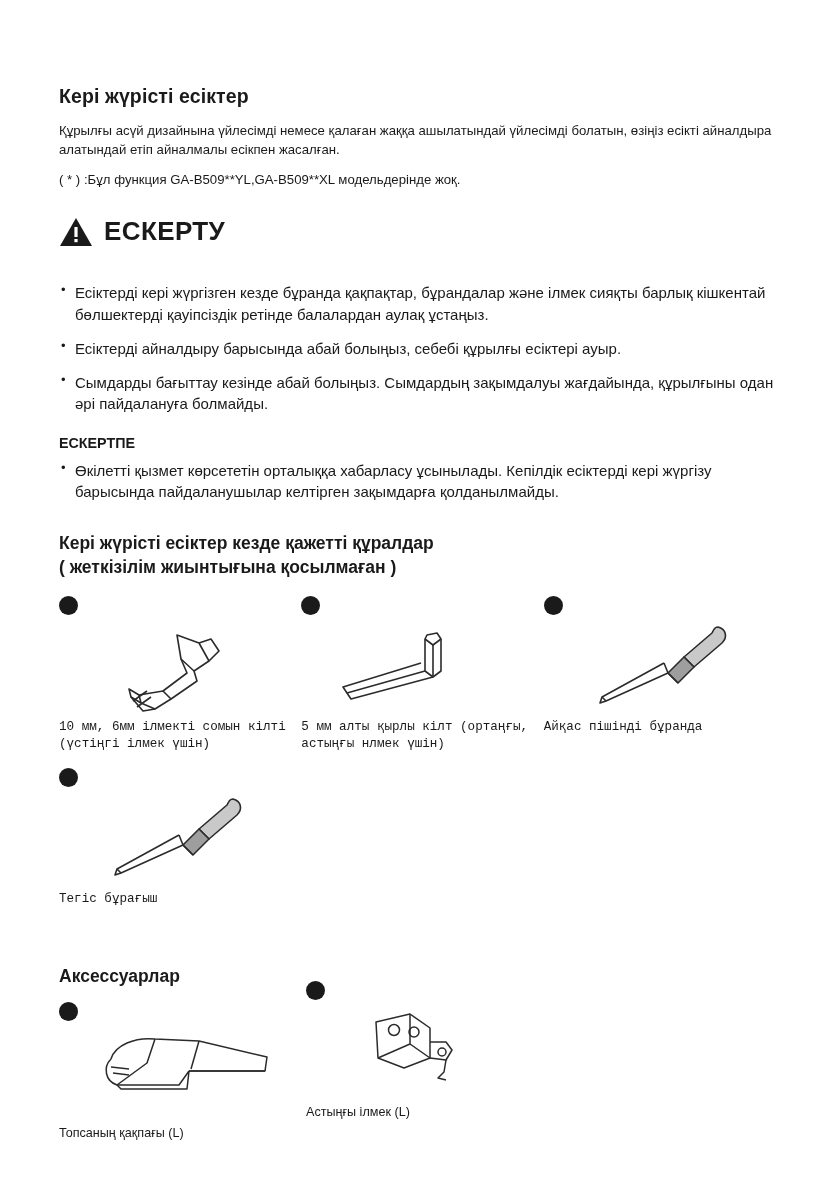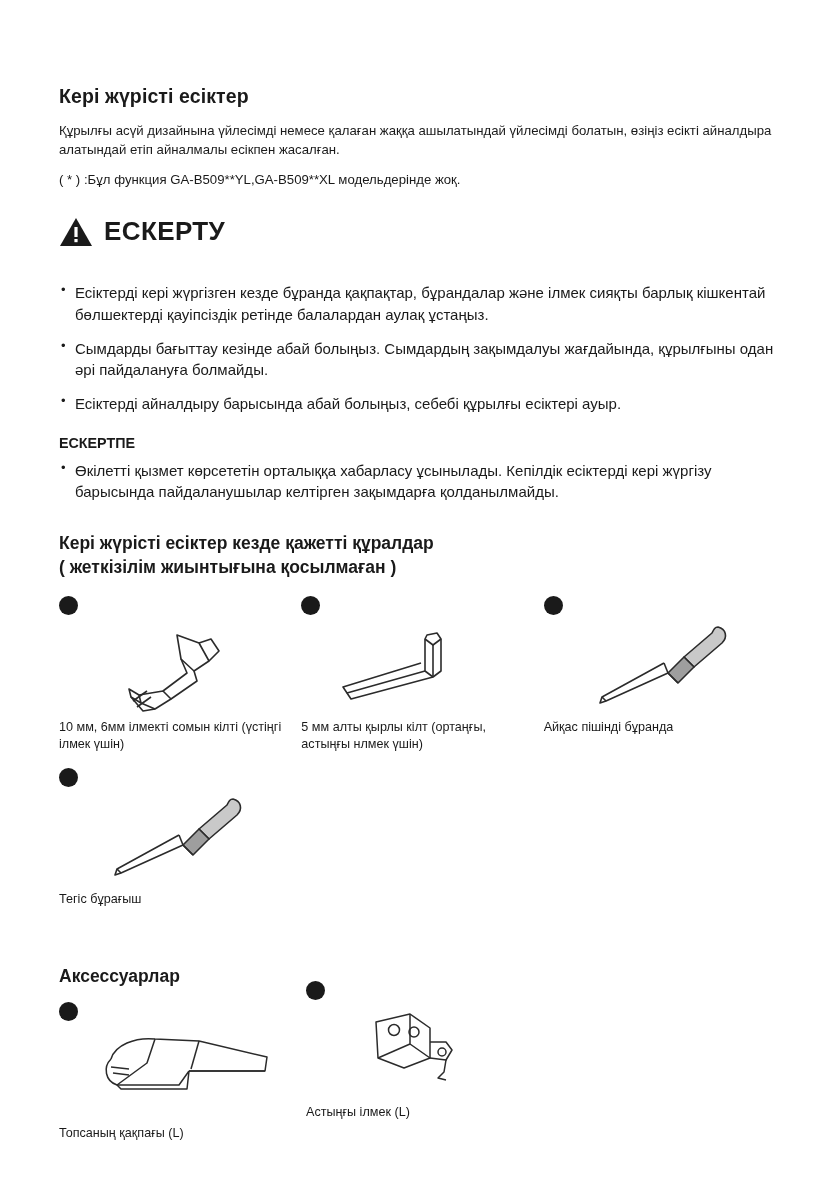--- a/index.html
+++ b/index.html
@@ -94,20 +94,21 @@
     margin: 30px 0 0 0;
     line-height: 1.35;
   }
   h2.tools-title .line2 {
     display: block;
   }
 
   .tool-grid {
     display: flex;
     margin-top: 16px;
+    font-family: Liberation Mono, monospace;
   }
   .tool-cell {
     width: 236px;
     margin-right: 7px;
   }
   .tool-cell:last-child { margin-right: 0; }
   .dot {
     width: 19px;
     height: 19px;
     border-radius: 50%;
@@ -171,22 +172,22 @@
           <polygon points="17,1 33,29 1,29" fill="#1a1a1a"></polygon>
           <rect x="15.4" y="10" width="3.2" height="10" fill="#ffffff"></rect>
           <rect x="15.4" y="22" width="3.2" height="3.2" fill="#ffffff"></rect>
         </svg>
       </span>
       <span class="warning-word">ЕСКЕРТУ</span>
     </div>
 
     <ul class="bullets">
       <li>Есіктерді кері жүргізген кезде бұранда қақпақтар, бұрандалар және ілмек сияқты барлық кішкентай бөлшектерді қауіпсіздік ретінде балалардан аулақ ұстаңыз.</li>
+      <li>Есіктерді айналдыру барысында абай болыңыз, себебі құрылғы есіктері ауыр.</li>
       <li>Сымдарды бағыттау кезінде абай болыңыз. Сымдардың зақымдалуы жағдайында, құрылғыны одан әрі пайдалануға болмайды.</li>
-      <li>Есіктерді айналдыру барысында абай болыңыз, себебі құрылғы есіктері ауыр.</li>
     </ul>
 
     <h2 class="sub-head">ЕСКЕРТПЕ</h2>
     <ul class="bullets">
       <li>Өкілетті қызмет көрсететін орталыққа хабарласу ұсынылады. Кепілдік есіктерді кері жүргізу барысында пайдаланушылар келтірген зақымдарға қолданылмайды.</li>
     </ul>
 
     <h2 class="tools-title">
       <span>Кері жүрісті есіктер кезде қажетті құралдар</span>
       <span class="line2">( жеткізілім жиынтығына қосылмаған )</span>

